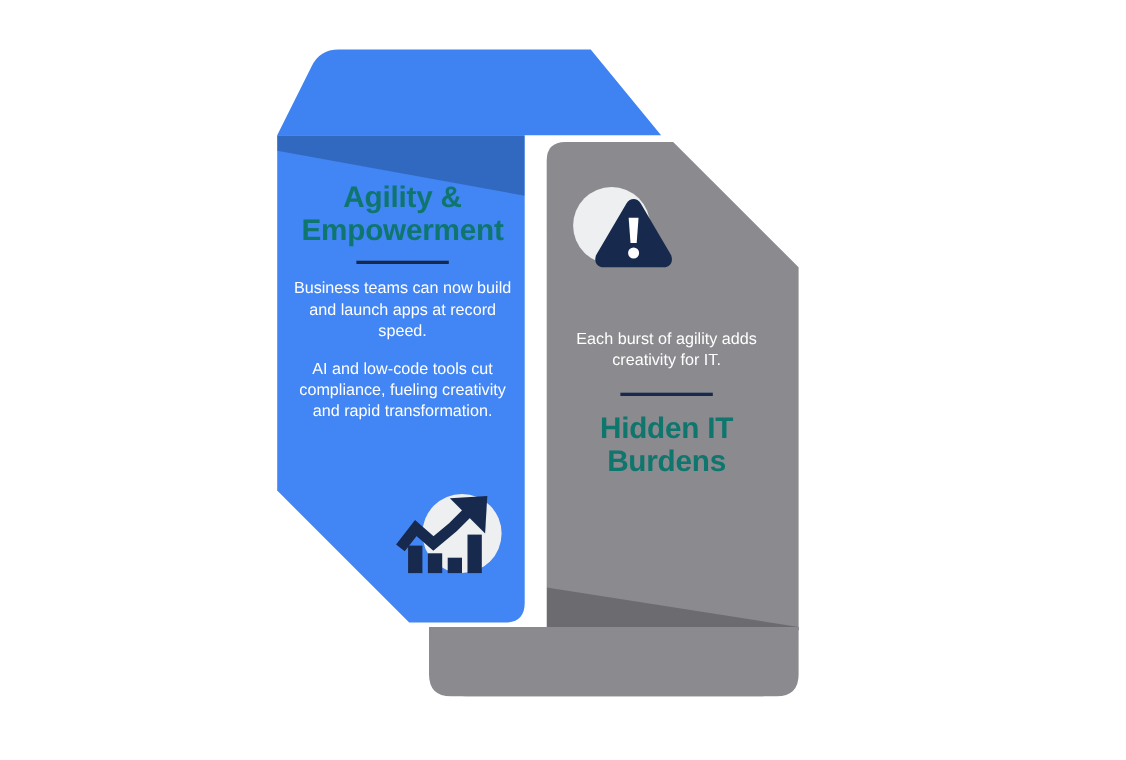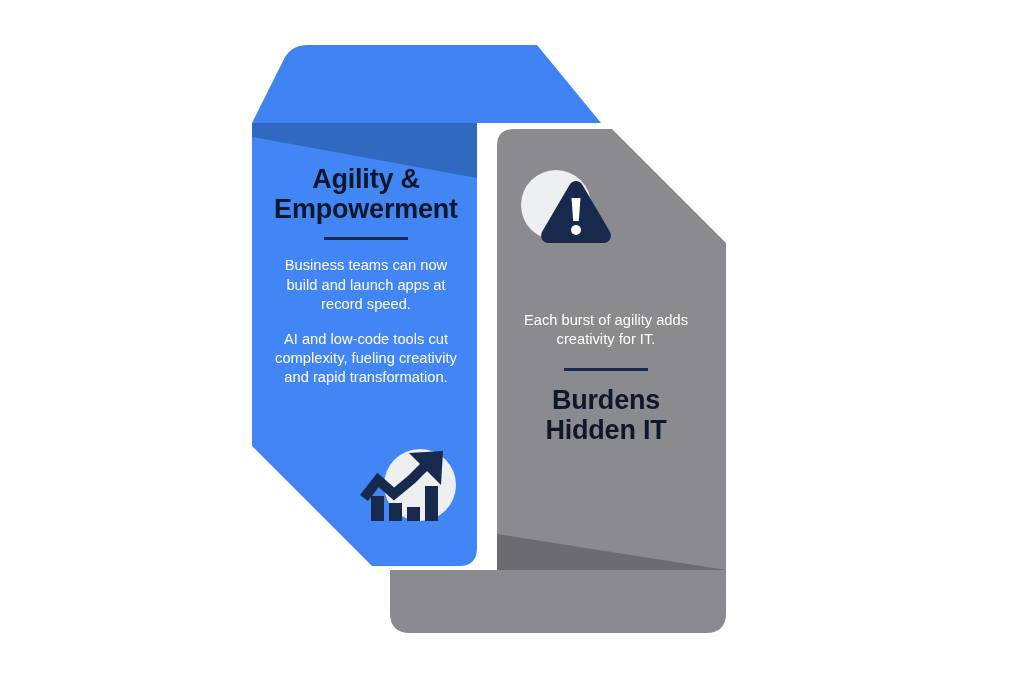--- a/index.html
+++ b/index.html
@@ -36,32 +36,32 @@
     position: absolute;
     text-align: center;
     color: #ffffff;
   }
 
   .panel-title {
     font-size: 27px;
     font-weight: bold;
     line-height: 1.12;
     letter-spacing: -0.2px;
-    color: #0f172a;
+    color: #0f766e;
   }
 
   .panel-body {
     font-size: 14.7px;
     line-height: 1.30;
     color: #ffffff;
     font-weight: 400;
   }
 
   .panel-body p {
-    margin: 16px;
+    margin: 5px;
   }
   .panel-body p + p {
     margin-top: 16px;
   }
 
   .divider {
     width: 84px;
     height: 3px;
     background: #17294d;
     margin: 13px auto 13px auto;
@@ -172,28 +172,28 @@
   </div>
 
   <div class="panel-text" id="blue-text">
     <div class="panel-title">
       <div>Agility &amp;</div>
       <div>Empowerment</div>
     </div>
     <div class="divider"></div>
     <div class="panel-body">
       <p>Business teams can now build and launch apps at record speed.</p>
-      <p>AI and low-code tools cut complexity, fueling creativity and rapid transformation.</p>
+      <p>AI and low-code tools cut compliance, fueling creativity and rapid transformation.</p>
     </div>
   </div>
 
   <div class="panel-text" id="gray-text">
     <div class="panel-body">
       <p>Each burst of agility adds creativity for IT.</p>
     </div>
     <div class="divider"></div>
     <div class="panel-title">
+      <div>Hidden IT</div>
       <div>Burdens</div>
-      <div>Hidden IT</div>
     </div>
   </div>
 
 </div>
 
 </body></html>

